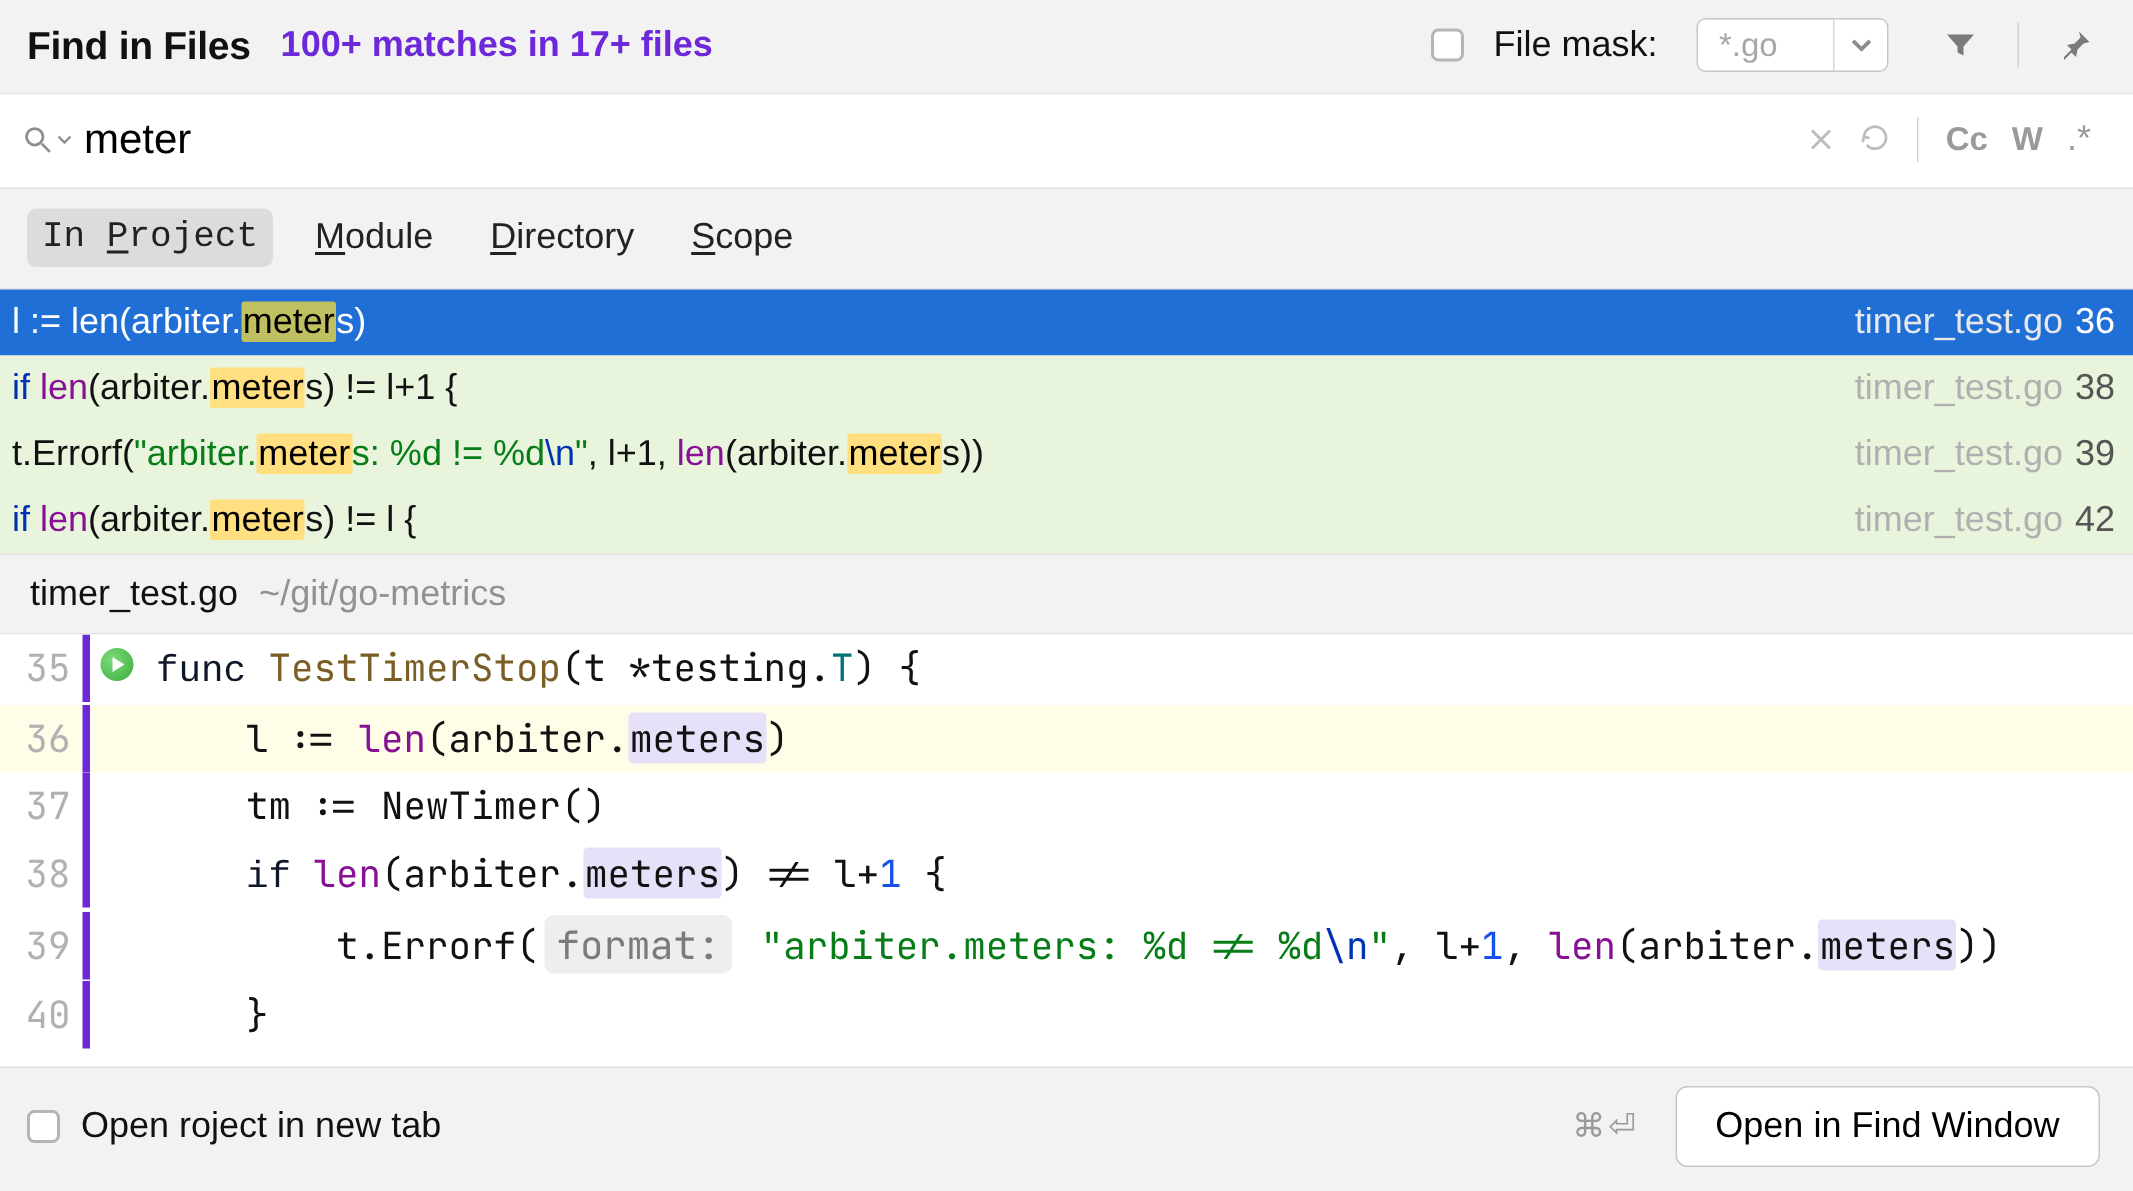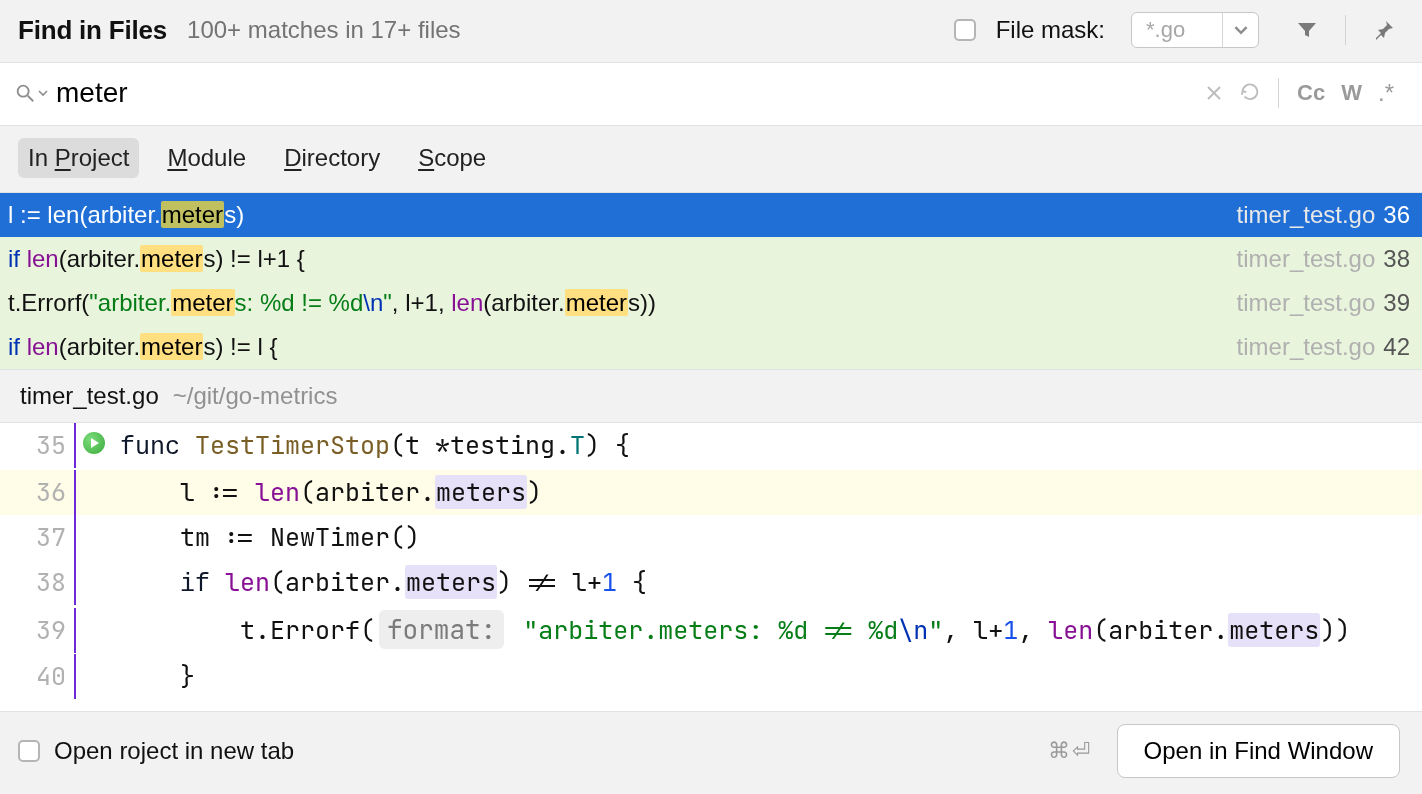--- a/index.html
+++ b/index.html
@@ -7,21 +7,21 @@
   body { background: #fff; display: flex; flex-direction: column; }
 
   
   .header {
     display: flex; align-items: center; gap: 14px;
     padding: 12px 22px 14px 18px;
     background: #f2f2f2;
     border-bottom: 1px solid #e2e2e2;
   }
   .title { font-size: 26px; font-weight: 600; letter-spacing: -0.2px; }
-  .subtitle { font-size: 24px; color: #737373; font-weight: 400; margin-left: 6px; }
+  .subtitle { font-size: 24px; color: #6d28d9; font-weight: 700; margin-left: 6px; }
   .header-spacer { flex: 1; }
   .checkbox {
     width: 22px; height: 22px; border: 2px solid #b5b5b5; border-radius: 5px; background: #fff;
     display: inline-block; flex: none;
   }
   .mask-label { font-size: 24px; margin-left: 6px; }
   .mask-combo {
     margin-left: 12px;
     display: flex; align-items: center;
     border: 1px solid #c7c7c7; border-radius: 6px; background: #fff;
@@ -60,21 +60,21 @@
   .scope-row {
     display: flex; align-items: center; gap: 18px;
     padding: 12px 18px 14px 18px;
     background: #f2f2f2;
     border-bottom: 1px solid #e2e2e2;
   }
   .scope-tab {
     font-size: 24px; color: #222; padding: 6px 10px; border-radius: 6px;
     cursor: pointer;
   }
-  .scope-tab.active { background: #dcdcdc; }
+  .scope-tab.active { background: #dcdcdc; font-family: Liberation Mono, monospace; }
   .mn { text-decoration: underline; text-underline-offset: 3px; }
 
   
   .results { display: flex; flex-direction: column; }
   .result-row {
     display: flex; align-items: center; justify-content: space-between;
     padding: 8px 12px 8px 8px; font-size: 24px;
     background: #e9f4dd;
     font-family: -apple-system, Arial, sans-serif;
   }
@@ -110,22 +110,22 @@
 
   
   .preview {
     font-family: "JetBrains Mono","SF Mono",Menlo,Consolas,monospace;
     font-size: 25px; line-height: 1.8;
     background: #fff;
     flex: 1; overflow: hidden;
   }
   .code-line { display: flex; align-items: baseline; }
   .gutter {
-    width: 76px; text-align: right; padding-right: 8px;
-    color: #b1b1b1; user-select: none; border-right: 2px solid #6d28d9;
+    width: 60px; text-align: right; padding-right: 8px;
+    color: #b1b1b1; user-select: none; border-right: 5px solid #6d28d9;
     background: #fff;
   }
   .gutter-icons { width: 36px; display:flex; align-items:center; justify-content:center; }
   .line-body { padding-left: 8px; white-space: pre; }
   .code-line.cur { background: #fffde7; }
   .code-line.cur .gutter { background: #fffde7; }
 
   .p-kw { color: #0f172a; font-family: Liberation Mono, monospace; }
   .p-fn { color: #795e26; text-align: right; }
   .p-id { color: #871094; }

